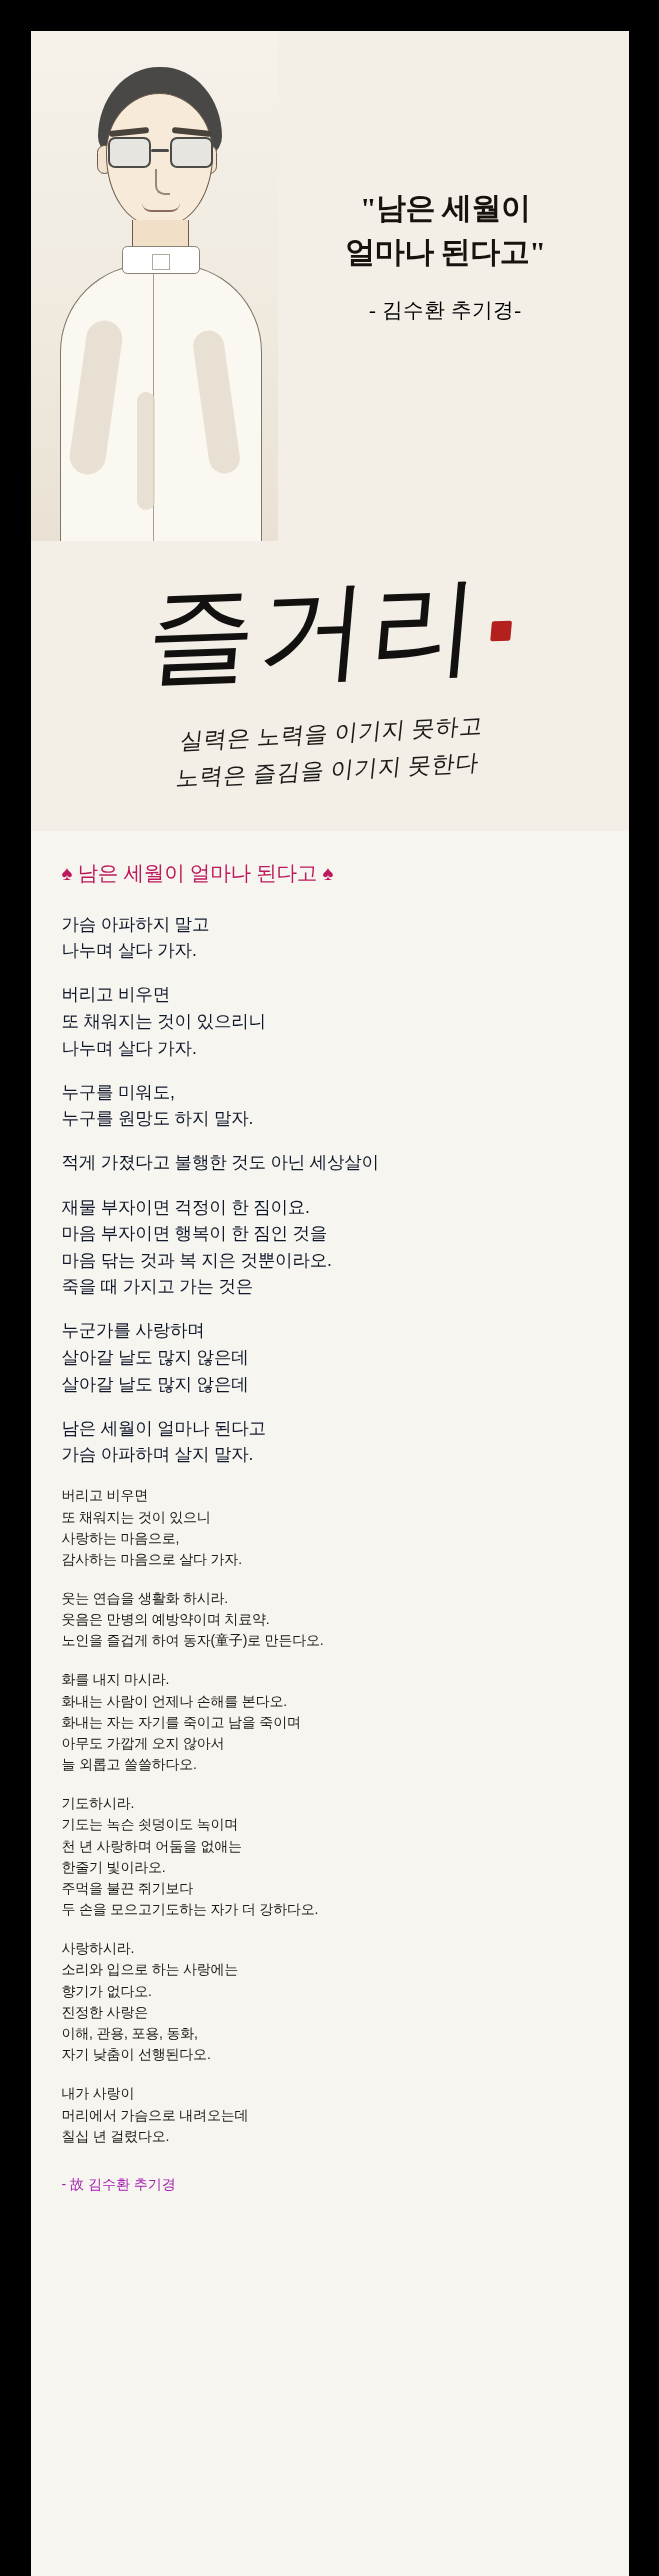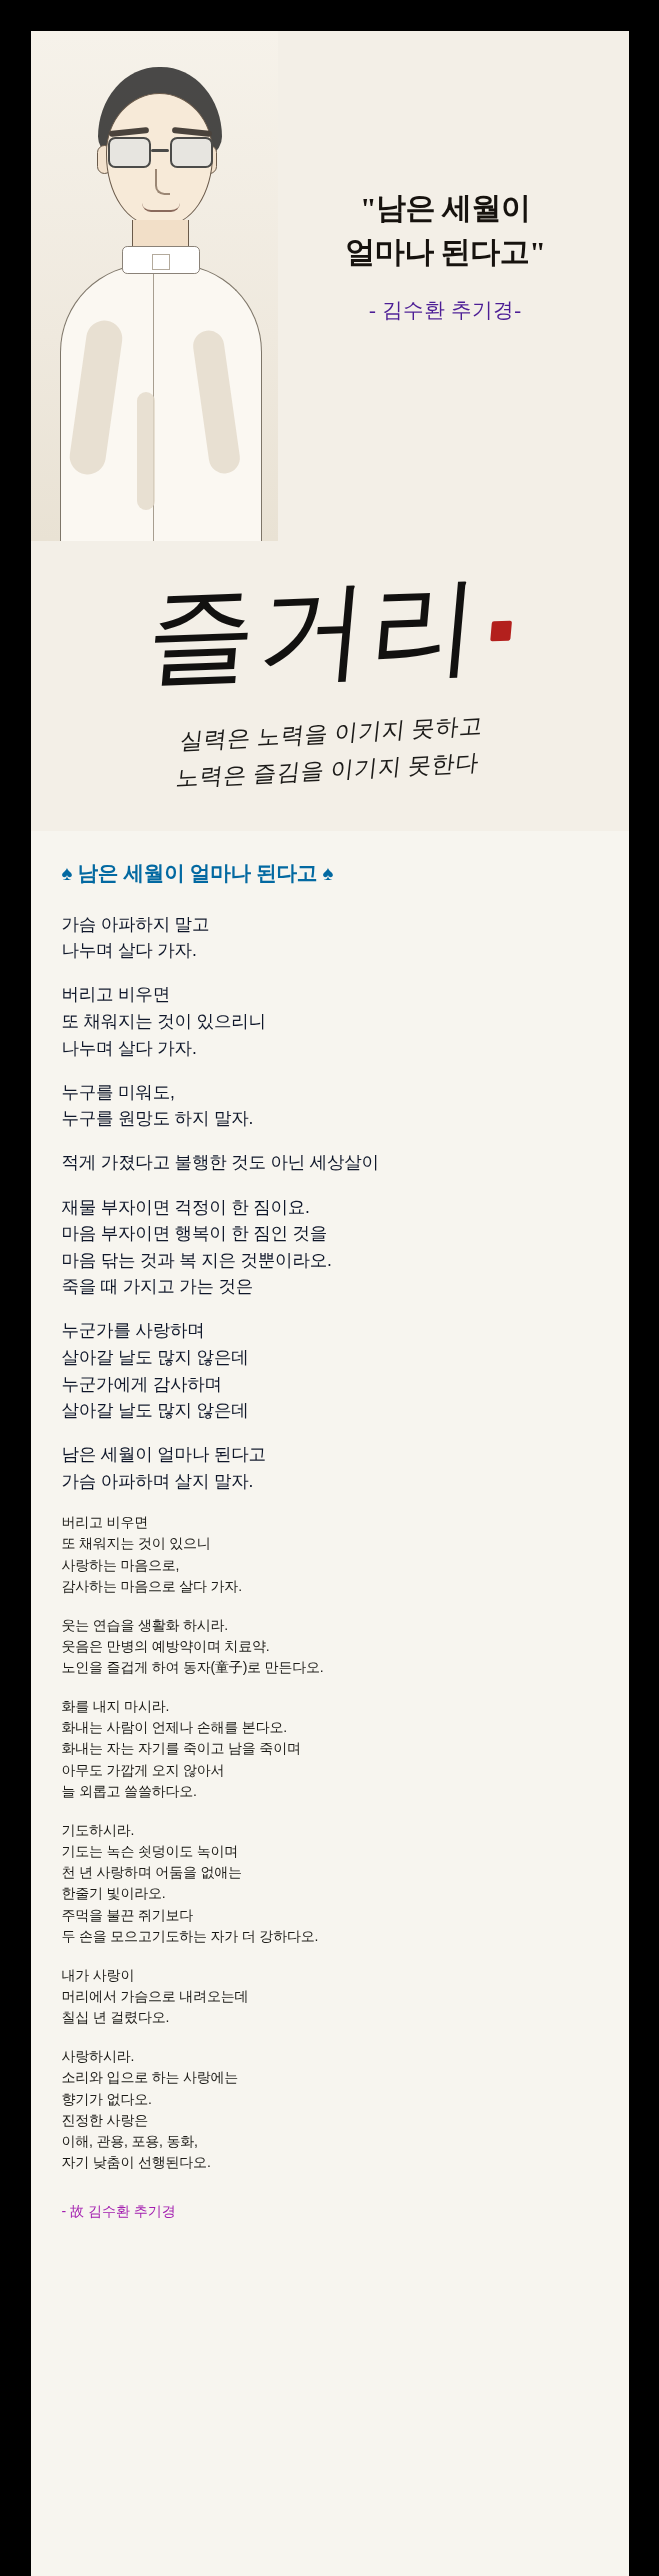--- a/index.html
+++ b/index.html
@@ -195,21 +195,21 @@
     color: #16120e;
     font-size: 30px;
     line-height: 1.45;
     text-align: center;
     letter-spacing: -0.5px;
     white-space: nowrap;
   }
   .quote-attrib {
     margin-top: 23px;
     font-family: "Liberation Serif", serif;
-    color: #4c1d95;
+    color: #000000;
     font-size: 20.6px;
     letter-spacing: 0.5px;
   }
 
   
   .calligraphy-card {
     width: 598px;
     background: #f3efe7;
     box-sizing: border-box;
     padding: 36px 0 41px 0;
@@ -249,22 +249,22 @@
   .poem-card {
     width: 598px;
     background: #f7f5ef;
     box-sizing: border-box;
     padding: 23px 31px 36px 31px;
     flex: 1 1 auto;
   }
   .poem-title {
     font-family: "Liberation Sans", sans-serif;
     font-size: 20.6px;
-    font-weight: bold;
-    color: #0369a1;
+    font-weight: normal;
+    color: #be185d;
     margin: 5.2px 0 24px 0;
     letter-spacing: -0.3px;
   }
   .stanza {
     margin: 0 0 17.5px 0;
   }
   .stanza.large .line {
     font-size: 17.5px;
     line-height: 1.52;
     color: #0f172a;
@@ -357,21 +357,20 @@
         </div>
         <div class="stanza large">
           <div class="line">재물 부자이면 걱정이 한 짐이요.</div>
           <div class="line">마음 부자이면 행복이 한 짐인 것을</div>
           <div class="line">마음 닦는 것과 복 지은 것뿐이라오.</div>
           <div class="line">죽을 때 가지고 가는 것은</div>
         </div>
         <div class="stanza large">
           <div class="line">누군가를 사랑하며</div>
           <div class="line">살아갈 날도 많지 않은데</div>
-          <div class="line">누군가에게 감사하며</div>
           <div class="line">살아갈 날도 많지 않은데</div>
         </div>
         <div class="stanza large">
           <div class="line">남은 세월이 얼마나 된다고</div>
           <div class="line">가슴 아파하며 살지 말자.</div>
         </div>
       </div>
     <div id="stanzas-small">
         <div class="stanza small">
           <div class="line">버리고 비우면</div>
@@ -393,30 +392,30 @@
         </div>
         <div class="stanza small">
           <div class="line">기도하시라.</div>
           <div class="line">기도는 녹슨 쇳덩이도 녹이며</div>
           <div class="line">천 년 사랑하며 어둠을 없애는</div>
           <div class="line">한줄기 빛이라오.</div>
           <div class="line">주먹을 불끈 쥐기보다</div>
           <div class="line">두 손을 모으고기도하는 자가 더 강하다오.</div>
         </div>
         <div class="stanza small">
-          <div class="line">내가 사랑이</div>
-          <div class="line">머리에서 가슴으로 내려오는데</div>
-          <div class="line">칠십 년 걸렸다오.</div>
-        </div>
-        <div class="stanza small">
           <div class="line">사랑하시라.</div>
           <div class="line">소리와 입으로 하는 사랑에는</div>
           <div class="line">향기가 없다오.</div>
           <div class="line">진정한 사랑은</div>
           <div class="line">이해, 관용, 포용, 동화,</div>
           <div class="line">자기 낮춤이 선행된다오.</div>
         </div>
+        <div class="stanza small">
+          <div class="line">내가 사랑이</div>
+          <div class="line">머리에서 가슴으로 내려오는데</div>
+          <div class="line">칠십 년 걸렸다오.</div>
+        </div>
       </div>
     <div class="signature">- 故 김수환 추기경</div>
   </div>
 
 </div>
 
 
 </body></html>

